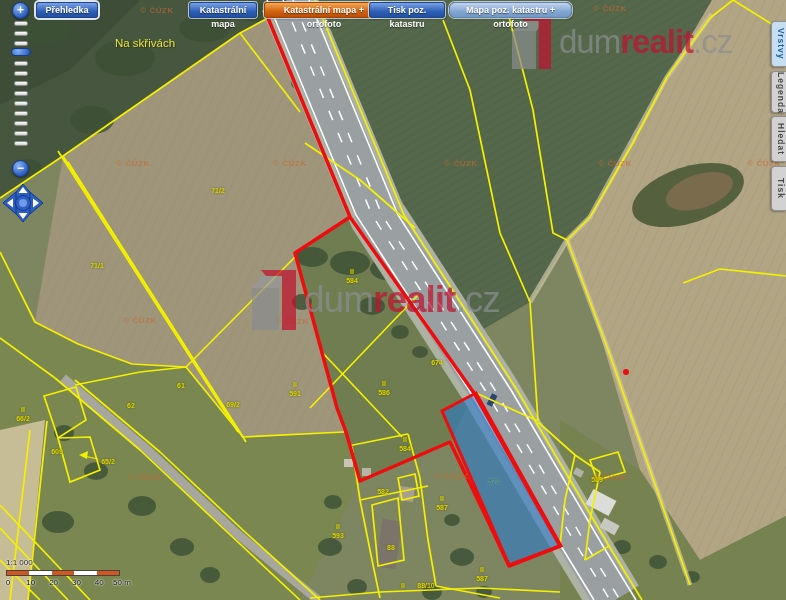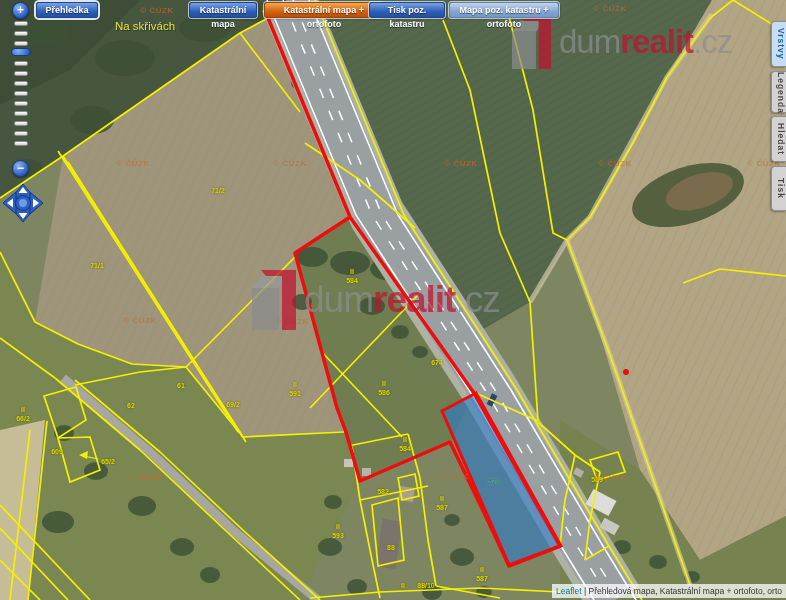--- a/index.html
+++ b/index.html
@@ -184,21 +184,21 @@
       <polygon points="372,505 398,498 404,560 378,566" stroke="#f4f000" stroke-width="1.7" fill="none"></polygon>
       <polygon points="398,478 415,474 419,496 402,500" stroke="#f4f000" stroke-width="1.7" fill="none"></polygon>
       <polyline points="98,459 84,456" stroke="#f4f000" stroke-width="1.2" fill="none"></polyline>
       <polygon points="79,455 88,451 87,459" fill="#f4f000"></polygon>
       <circle cx="626" cy="372" r="3" fill="#ee0d0d"></circle>
       <polygon points="476,393 442,411 509,565 561,546" fill="rgba(40,120,205,0.58)" stroke="#ee0d0d" stroke-width="3"></polygon>
       <path d="M268,18 L350,217 L295,253 L337,408 L346,432 L360,481 L450,442 L488,521 L509,566 L560,546 L474,393 L350,217 Z" stroke="#ee0d0d" stroke-width="3.5" fill="none" stroke-linejoin="round"></path>
     </svg>
 
   <div class="layer" id="label-layer">
-    <div class="place-label" id="place-label" style="left: 145px; top: 26px;">Na skřivách</div>
+    <div class="place-label" id="place-label" style="left: 145px; top: 43px;">Na skřivách</div>
   <div class="plabel" style="left: 218px; top: 190px;">71/2</div>
       <div class="plabel" style="left: 97px; top: 265px;">71/1</div>
       <div class="plabel" style="left: 181px; top: 385px;">61</div>
       <div class="plabel" style="left: 131px; top: 405px;">62</div>
       <div class="plabel" style="left: 233px; top: 404px;">69/2</div>
       <div class="plabel" style="left: 57px; top: 451px;">609</div>
       <div class="plabel" style="left: 108px; top: 461px;">65/2</div>
       <div class="plabel" style="left: 23px; top: 409px;">II</div>
       <div class="plabel" style="left: 23px; top: 418px;">66/2</div>
       <div class="plabel" style="left: 352px; top: 271px;">II</div>
@@ -254,21 +254,21 @@
     </svg>
     <span class="wm-text" style="font-size:33px"><span class="t-gray">dum</span><span class="t-red">realit</span><span class="t-gray">.cz</span></span>
       </div>
     </div>
 
   <div id="toolbar">
       <div class="tbtn blue first" style="left: 36px; width: 62px;">Přehledka</div>
       <div class="tbtn blue" style="left: 189px; width: 68px;">Katastrální mapa</div>
       <div class="tbtn orange" style="left: 264px; width: 120px;">Katastrální mapa + ortofoto</div>
       <div class="tbtn blue" style="left: 369px; width: 76px;">Tisk poz. katastru</div>
-      <div class="tbtn steel" style="left: 449px; width: 110px;">Mapa poz. katastru + ortofoto</div>
+      <div class="tbtn steel" style="left: 449px; width: 123px; border-radius: 6px;">Mapa poz. katastru + ortofoto</div>
     </div>
 
   <div id="side-tabs">
       <div class="side-tab active" style="top: 21px; height: 46px;">Vrstvy</div>
       <div class="side-tab" style="top: 71px; height: 42px;">Legenda</div>
       <div class="side-tab" style="top: 116px; height: 46px;">Hledat</div>
       <div class="side-tab" style="top: 166px; height: 45px;">Tisk</div>
     </div>
 
   <div class="zbtn" style="left:12px;top:2px;">+</div>
@@ -300,18 +300,33 @@
       <circle cx="23" cy="23" r="4" fill="#6f9ae8" stroke="none"></circle>
     </g>
     <g fill="#ffffff" stroke="none">
       <polygon points="23,7 18.5,13 27.5,13"></polygon>
       <polygon points="23,39 18.5,33 27.5,33"></polygon>
       <polygon points="7,23 13,18.5 13,27.5"></polygon>
       <polygon points="39,23 33,18.5 33,27.5"></polygon>
     </g>
   </svg>
 
-
-  <div id="attribution">
-    <span class="lnk">Leaflet</span><span> | Přehledová mapa, Katastrální mapa + ortofoto, orto</span>
+  <div id="scalebar">
+    <div id="scale-ratio">1:1 000</div>
+    <div id="scale-segs">
+        <div class="sseg" style="background: rgb(210, 87, 30);"></div>
+        <div class="sseg" style="background: rgb(255, 255, 255);"></div>
+        <div class="sseg" style="background: rgb(210, 87, 30);"></div>
+        <div class="sseg" style="background: rgb(255, 255, 255);"></div>
+        <div class="sseg" style="background: rgb(210, 87, 30);"></div>
+      </div>
+    <div id="scale-ticks">
+        <div class="stick" style="left: 2px;">0</div>
+        <div class="stick" style="left: 24.8px;">10</div>
+        <div class="stick" style="left: 47.6px;">20</div>
+        <div class="stick" style="left: 70.4px;">30</div>
+        <div class="stick" style="left: 93.2px;">40</div>
+        <div class="stick" style="left: 116px;">50 m</div>
+      </div>
   </div>
 
+
 </div>
 
 </body></html>

